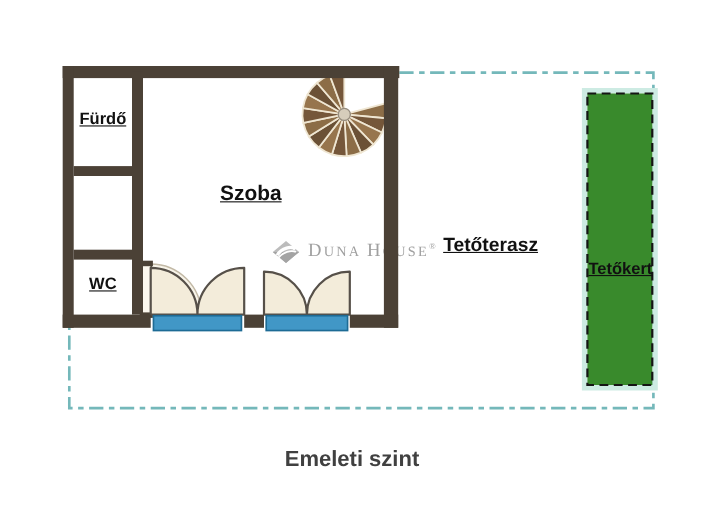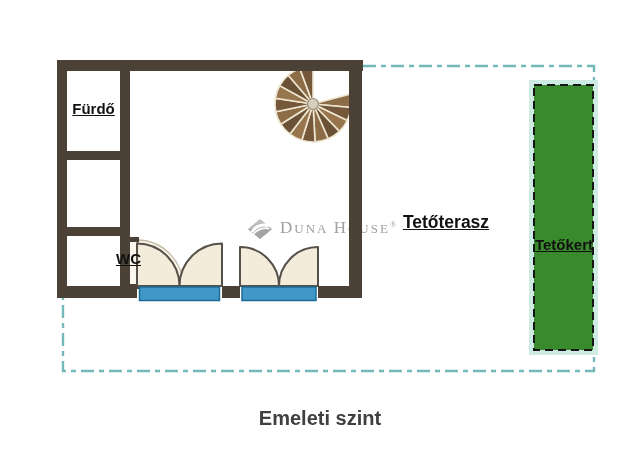--- a/index.html
+++ b/index.html
@@ -10,21 +10,21 @@
     overflow:hidden;
     font-family:"Liberation Sans", sans-serif;
   }
   .plan-svg{position:absolute;left:0;top:0;z-index:2;}
   .room-label{
     position:absolute;z-index:3;
     font-weight:bold;color:#111111;
     text-align:center;white-space:nowrap;text-decoration:underline;
   }
   .label-furdo{left:67px;top:100px;width:53px;font-size:15px;}
-  .label-wc{left:67px;top:250px;width:53px;font-size:15px;padding-left:35px;}
+  .label-wc{left:67px;top:250px;width:53px;font-size:15px;}
   .label-szoba{left:178px;top:166px;width:100px;font-size:19px;}
   .label-terasz{left:385px;top:212px;width:122px;font-size:17.5px;}
   .label-kert{left:512px;top:236px;width:104px;font-size:15px;}
   .caption{
     position:absolute;left:222px;top:407px;width:196px;z-index:3;
     font-weight:bold;color:#404040;font-size:20px;text-align:center;white-space:nowrap;
   }
   .watermark{
     position:absolute;left:246px;top:215px;z-index:1;
     display:flex;align-items:center;
@@ -100,19 +100,20 @@
       <rect x="57" y="286" width="80" height="12"></rect>
       <rect x="222" y="286" width="18" height="12"></rect>
       <rect x="318" y="286" width="44" height="12"></rect>
       <rect x="120" y="65" width="10" height="221"></rect>
       <rect x="67" y="151" width="53" height="9"></rect>
       <rect x="67" y="227" width="53" height="9"></rect>
     </g>
   </svg>
 
   <div class="room-label label-furdo">Fürdő</div>
+  <div class="room-label label-szoba">Szoba</div>
   <div class="room-label label-wc">WC</div>
   <div class="room-label label-kert">Tetőkert</div>
   <div class="room-label label-terasz">Tetőterasz</div>
 
   <div class="caption">Emeleti szint</div>
 
 </div>
 
 </body></html>

